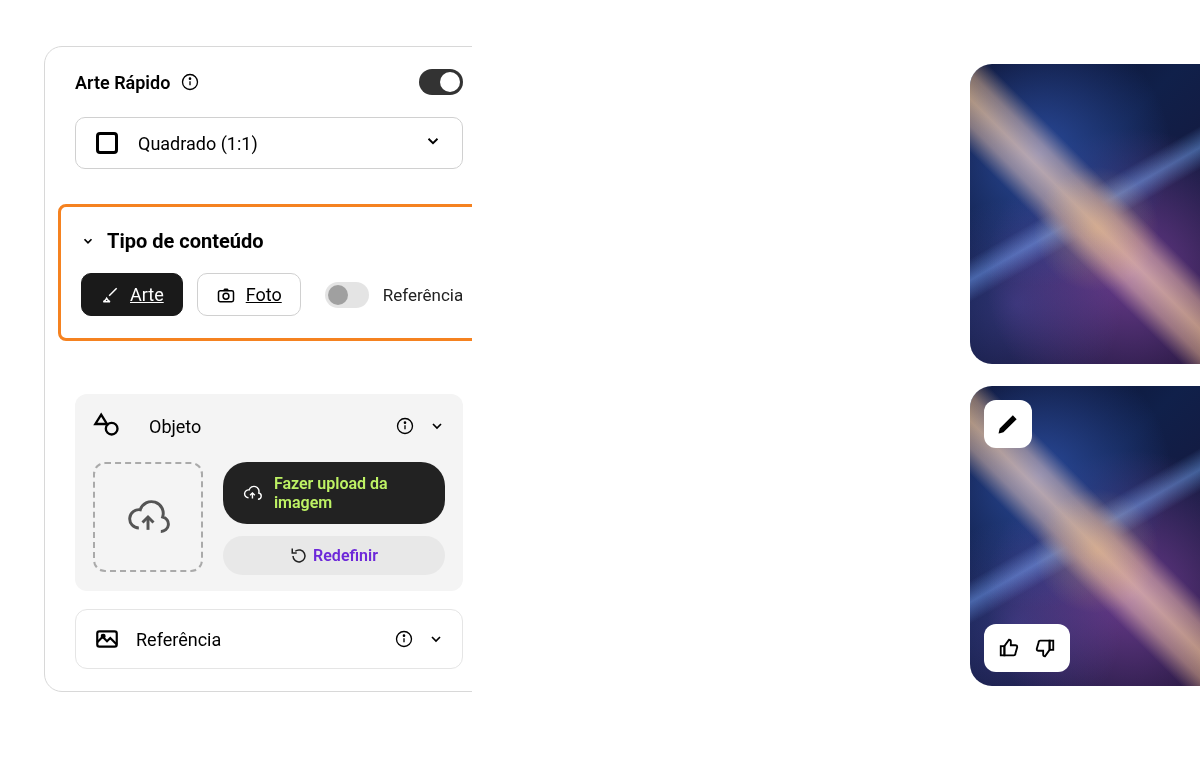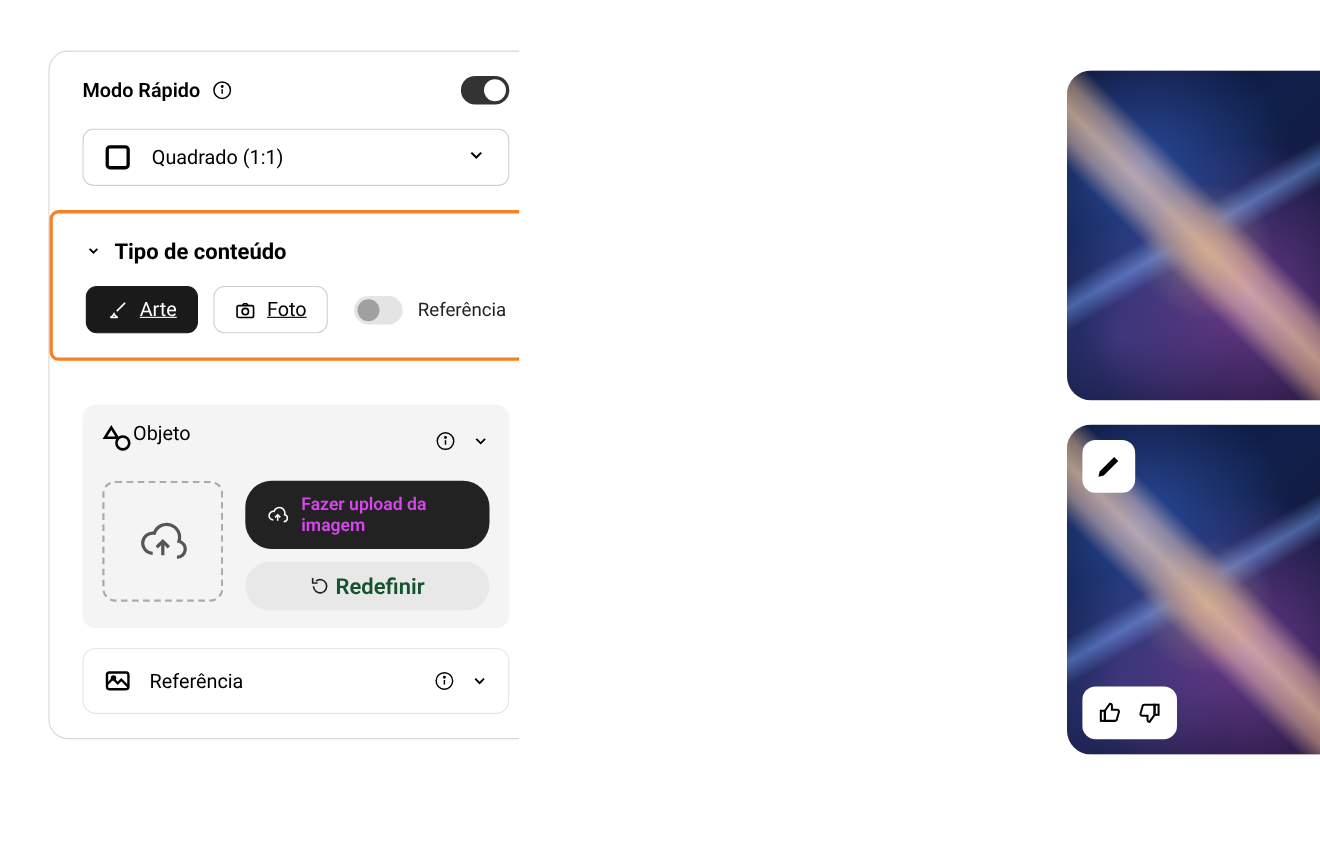--- a/index.html
+++ b/index.html
@@ -29,21 +29,21 @@
 
   .select-box {
     display:flex; justify-content:space-between;
     border:1px solid #d0d0d0; border-radius:10px;
     padding:14px 20px; font-size:18px; cursor:pointer;
   }
   .select-box-left { display:flex; align-items:center; gap:20px; }
   .square-icon { width:22px; height:22px; border:3px solid #000; border-radius:4px; }
   .chevron { width:18px; height:18px; }
 
-  .highlight-box { border:3px solid #f58220; border-radius:8px; padding:22px 30px; margin:0px; }
+  .highlight-box { border:3px solid #f58220; border-radius:8px; padding:22px 20px; margin:13px; }
 
   .subheader { display:flex; align-items:center; gap:12px; font-weight:700; font-size:20px; cursor:pointer; }
   .chev-small { width:14px; height:14px; }
 
   .ctype-row { display:flex; align-items:center; gap:14px; margin-top:20px; }
   .pill {
     display:flex; align-items:center; gap:10px;
     padding:10px 18px; border-radius:10px; font-size:18px; cursor:pointer;
     border:1px solid #d0d0d0;
     text-decoration:underline;
@@ -55,40 +55,40 @@
 
   .auto-group { display:flex; align-items:center; gap:14px; margin-left:10px; }
   .auto-label { font-size:17px; color:#222; }
 
   
   .comp-item {
     background:#f4f4f4; border-radius:12px;
     padding:16px 18px; margin-top:18px;
   }
   .comp-header { display:flex; align-items:center; justify-content:space-between; }
-  .comp-header-left { display:flex; align-items:flex-start; gap:0; font-size:18px; }
+  .comp-header-left { display:flex; align-items:center; gap:28px; font-size:18px; }
   .shapes-icon svg { width:28px; height:28px; stroke:#000; fill:none; stroke-width:2; }
   .comp-header-right { display:flex; align-items:center; gap:14px; }
 
   .comp-body { display:flex; gap:20px; margin-top:20px; align-items:flex-start; }
   .dropzone {
     width:110px; height:110px; border:2px dashed #aaa; border-radius:12px;
     display:flex; align-items:center; justify-content:center; cursor:pointer; background:#fff0;
   }
   .dropzone svg { width:44px; height:44px; stroke:#555; fill:none; stroke-width:1.6; }
   .comp-actions { flex:1; display:flex; flex-direction:column; gap:12px; }
   .btn-dark {
-    display:flex; align-items:center; gap:12px; background:#222; color:#d946ef;
+    display:flex; align-items:center; gap:12px; background:#222; color:#bef264;
     border-radius:24px; padding:12px 20px; font-size:16px; font-weight:600; cursor:pointer;
   }
   .btn-dark svg { width:22px; height:22px; stroke:#fff; fill:none; stroke-width:1.8; }
   .btn-light {
     display:flex; align-items:center; justify-content:center; gap:5px;
     background:#e8e8e8; border-radius:24px; padding:10px 20px;
-    font-size:20px; font-weight:600; cursor:pointer; color:#14532d;
+    font-size:16px; font-weight:600; cursor:pointer; color:#6d28d9;
   }
   .btn-light svg { width:18px; height:18px; stroke:#222; fill:none; stroke-width:2; }
 
   .ref-item {
     margin-top:18px; border:1px solid #e5e5e5; border-radius:12px;
     padding:16px 18px; display:flex; justify-content:space-between;
   }
   .ref-left { display:flex; align-items:center; gap:16px; font-size:18px; }
   .ref-left svg { width:26px; height:26px; stroke:#000; fill:none; stroke-width:2; }
 
@@ -131,21 +131,21 @@
 </style>
 </head>
 <body>
 
 <div class="panel-clip">
 <div class="panel">
 
   <div class="section">
     <div class="quick-row">
       <div class="quick-left">
-        <span>Modo Rápido</span>
+        <span>Arte Rápido</span>
         <svg class="info-icon" viewBox="0 0 24 24">
               <circle cx="12" cy="12" r="9"></circle>
               <line x1="12" y1="11" x2="12" y2="16"></line>
               <circle cx="12" cy="8" r="0.8" fill="#000"></circle>
             </svg>
       </div>
       <div class="toggle">
             <div class="knob"></div>
           </div>
     </div>

